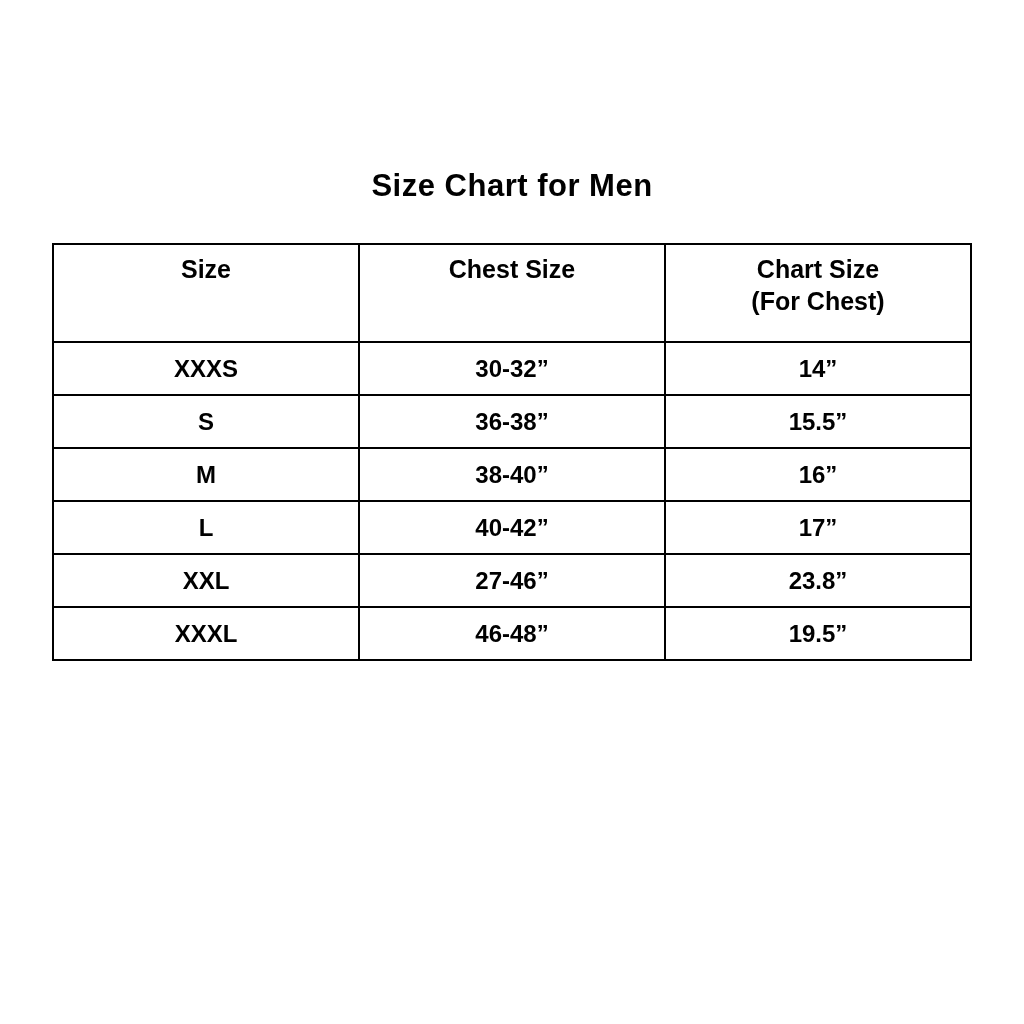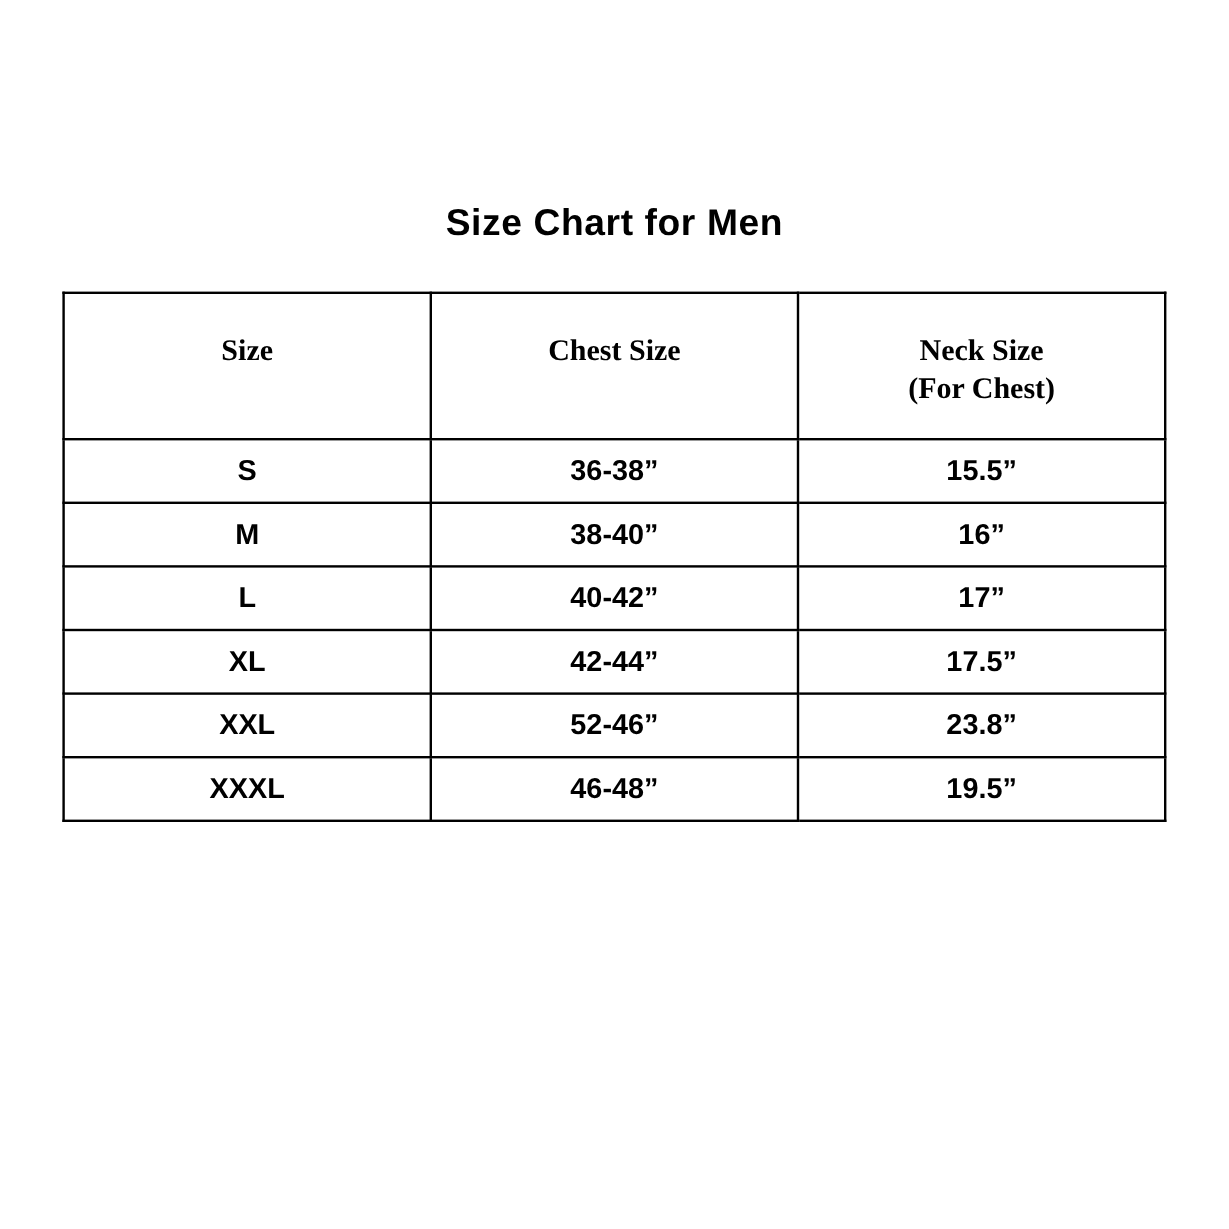--- a/index.html
+++ b/index.html
@@ -38,23 +38,22 @@
     border: 2px solid #000000;
     background: #ffffff;
     text-align: center;
     font-weight: bold;
     padding: 0;
   }
   table.size-chart th {
     height: 88px;
     font-size: 25px;
     vertical-align: top;
-    padding-top: 32px;
+    padding-top: 8px;
     line-height: 32px;
-    font-family: Liberation Serif, serif;
   }
   table.size-chart td {
     height: 51px;
     font-size: 24px;
     vertical-align: middle;
   }
   col.c1, col.c2, col.c3 { width: 33.33%; }
 </style>
 </head>
 <body>
@@ -71,49 +70,49 @@
     </colgroup>
     <thead>
       <tr>
         <th>
           <span>Size</span>
         </th>
         <th>
           <span>Chest Size</span>
         </th>
         <th>
-          <div>Neck Size</div>
+          <div>Chart Size</div>
           <div>(For Chest)</div>
         </th>
       </tr>
     </thead>
     <tbody>
+      <tr>
+        <td>XXXS</td>
+        <td>30-32”</td>
+        <td>14”</td>
+      </tr>
       <tr>
         <td>S</td>
         <td>36-38”</td>
         <td>15.5”</td>
       </tr>
       <tr>
         <td>M</td>
         <td>38-40”</td>
         <td>16”</td>
       </tr>
       <tr>
         <td>L</td>
         <td>40-42”</td>
         <td>17”</td>
       </tr>
       <tr>
-        <td>XL</td>
-        <td>42-44”</td>
-        <td>17.5”</td>
-      </tr>
-      <tr>
         <td>XXL</td>
-        <td>52-46”</td>
+        <td>27-46”</td>
         <td>23.8”</td>
       </tr>
       <tr>
         <td>XXXL</td>
         <td>46-48”</td>
         <td>19.5”</td>
       </tr>
     </tbody>
   </table>
 

